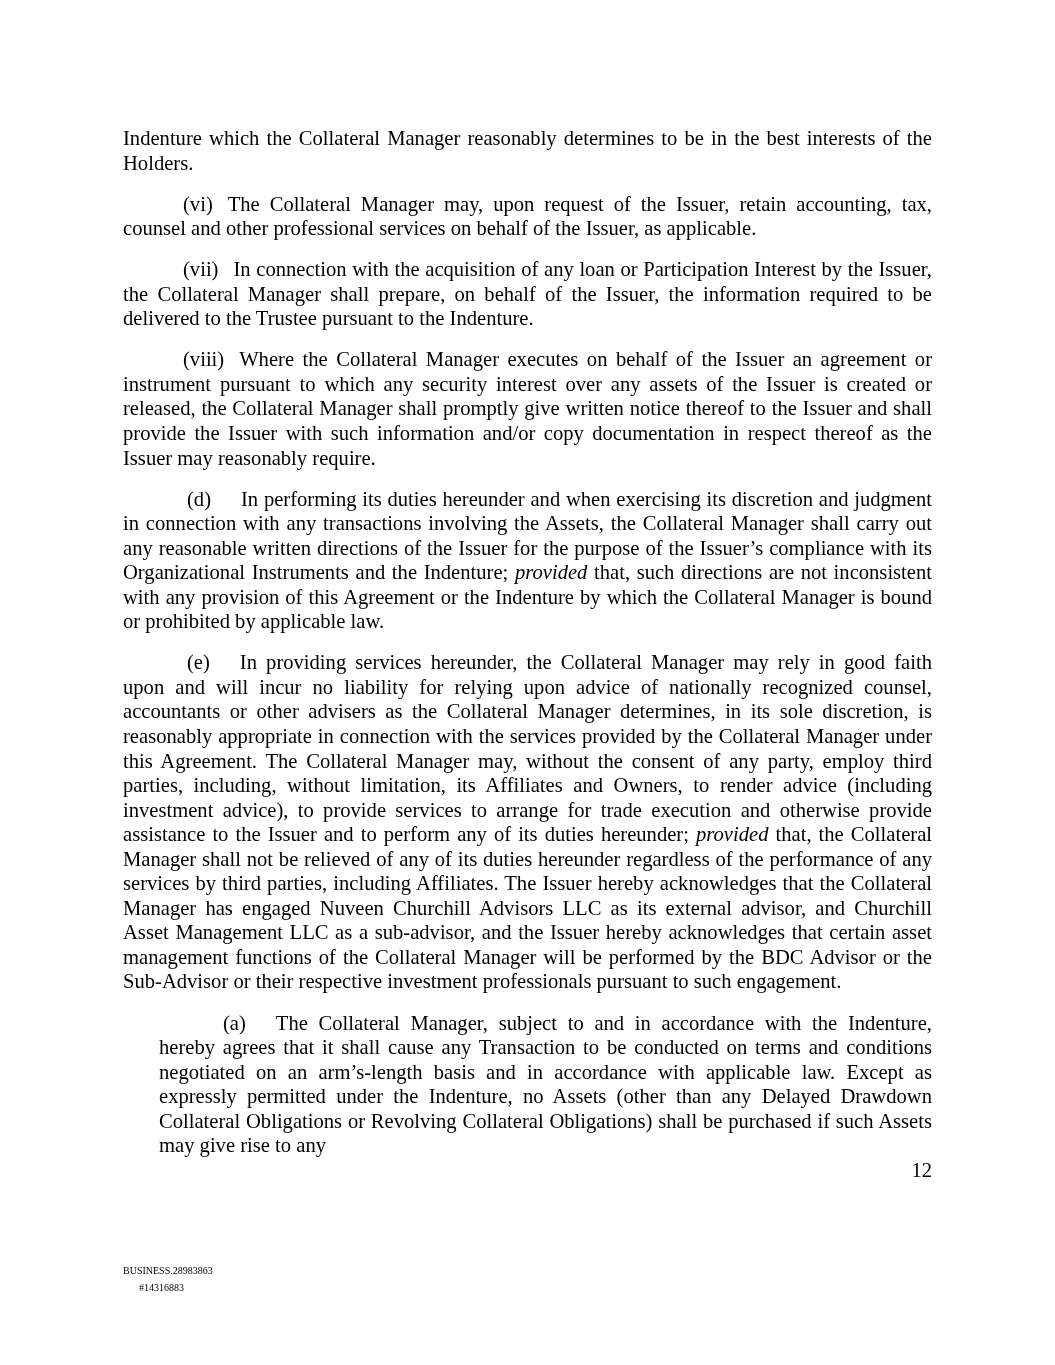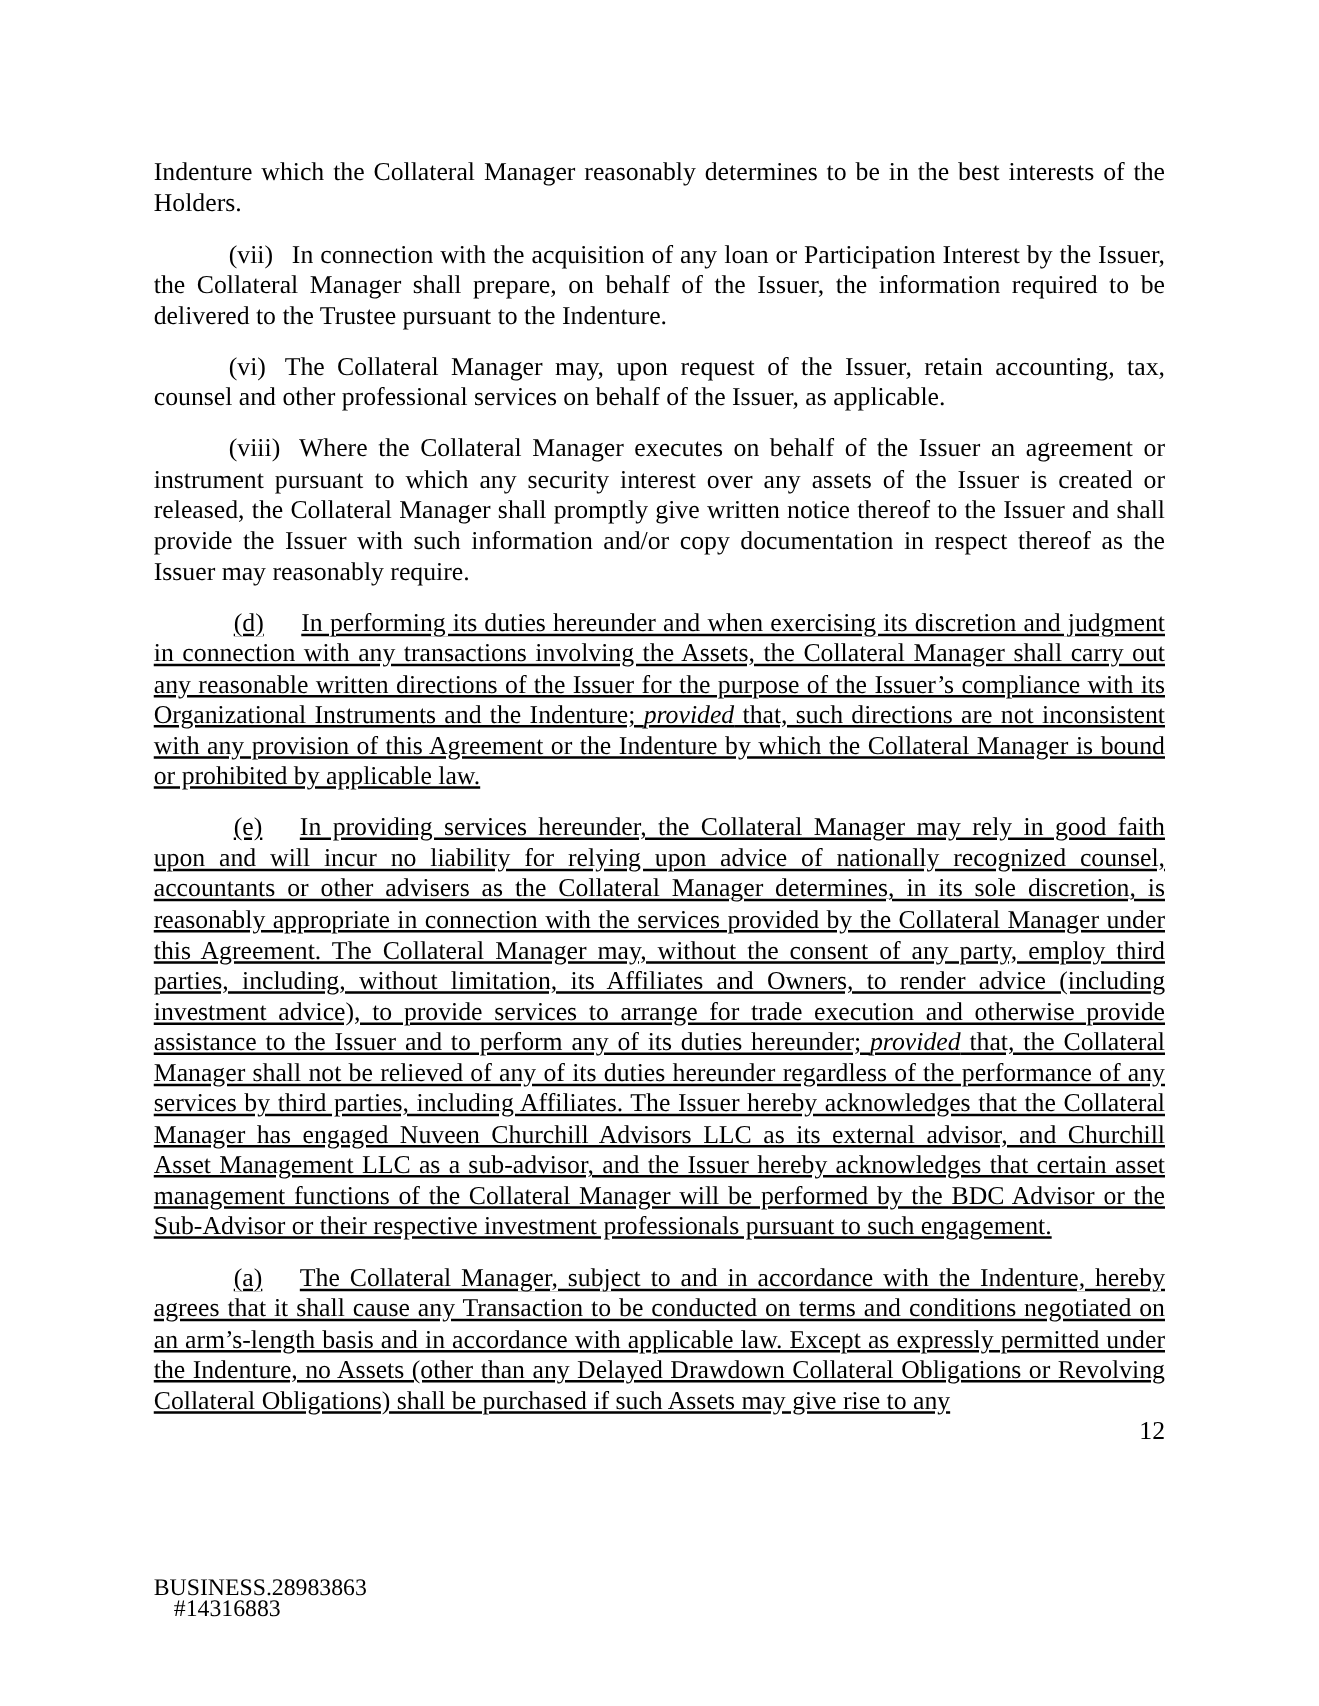--- a/index.html
+++ b/index.html
@@ -17,61 +17,61 @@
   .content {
     position: absolute;
     left: 123px;
     top: 126px;
     width: 809px;
   }
   .content p {
     margin: 0 0 16.5px 0;
     text-align: justify;
   }
-  .content p:last-of-type { margin-bottom: 0; }
+  .content p:last-of-type { margin-bottom: 0; margin-left: 36px; }
   .p-continuation { margin-left: 124px; }
   .p-sub { margin-left: 64px; text-indent: 60px; }
-  .p-body { text-indent: 64px; text-decoration: underline; }
+  .p-body { text-indent: 64px; }
   .p-heading { text-indent: 64px; text-align: left; }
   .tab { display: inline-block; }
   .tab-body { width: 30px; }
   .tab-sub { width: 15px; }
   .tab-heading { width: 39px; }
   .seg-underline { text-decoration: underline; }
   .seg-italic { font-style: italic; }
   .page-number {
     margin-top: 0;
     text-align: right;
   }
   .footer {
     position: absolute;
     left: 123px;
     top: 1262px;
-    font-size: 19px;
+    font-size: 10px;
     line-height: 18px;
     height: 18px;
   }
   .footer .layer-base { position: relative; z-index: 1; }
   .footer .layer-overlay {
     position: absolute;
     left: 16px;
     top: 0px;
     z-index: 2;
     margin-top: 17px;
   }
 </style>
 </head>
 <body>
 
 <div class="page">
   <div class="content">
     <div id="paragraphs">
         <p class="p-continuation"><span>Indenture which the Collateral Manager reasonably determines to be in the best interests of the Holders.</span></p>
+        <p class="p-sub"><span>(vi)</span><span class="tab tab-sub"></span><span>The Collateral Manager may, upon request of the Issuer, retain accounting, tax, counsel and other professional services on behalf of the Issuer, as applicable.</span></p>
         <p class="p-sub"><span>(vii)</span><span class="tab tab-sub"></span><span>In connection with the acquisition of any loan or Participation Interest by the Issuer, the Collateral Manager shall prepare, on behalf of the Issuer, the information required to be delivered to the Trustee pursuant to the Indenture.</span></p>
-        <p class="p-sub"><span>(vi)</span><span class="tab tab-sub"></span><span>The Collateral Manager may, upon request of the Issuer, retain accounting, tax, counsel and other professional services on behalf of the Issuer, as applicable.</span></p>
         <p class="p-sub"><span>(viii)</span><span class="tab tab-sub"></span><span>Where the Collateral Manager executes on behalf of the Issuer an agreement or instrument pursuant to which any security interest over any assets of the Issuer is created or released, the Collateral Manager shall promptly give written notice thereof to the Issuer and shall provide the Issuer with such information and/or copy documentation in respect thereof as the Issuer may reasonably require.</span></p>
         <p class="p-body"><span>(d)</span><span class="tab tab-body"></span><span>In performing its duties hereunder and when exercising its discretion and judgment in connection with any transactions involving the Assets, the Collateral Manager shall carry out any reasonable written directions of the Issuer for the purpose of the Issuer’s compliance with its Organizational Instruments and the Indenture; </span><span class="seg-italic">provided</span><span> that, such directions are not inconsistent with any provision of this Agreement or the Indenture by which the Collateral Manager is bound or prohibited by applicable law.</span></p>
         <p class="p-body"><span>(e)</span><span class="tab tab-body"></span><span>In providing services hereunder, the Collateral Manager may rely in good faith upon and will incur no liability for relying upon advice of nationally recognized counsel, accountants or other advisers as the Collateral Manager determines, in its sole discretion, is reasonably appropriate in connection with the services provided by the Collateral Manager under this Agreement. The Collateral Manager may, without the consent of any party, employ third parties, including, without limitation, its Affiliates and Owners, to render advice (including investment advice), to provide services to arrange for trade execution and otherwise provide assistance to the Issuer and to perform any of its duties hereunder; </span><span class="seg-italic">provided</span><span> that, the Collateral Manager shall not be relieved of any of its duties hereunder regardless of the performance of any services by third parties, including Affiliates.  The Issuer hereby acknowledges that the Collateral Manager has engaged Nuveen Churchill Advisors LLC as its external advisor, and Churchill Asset Management LLC as a sub-advisor, and the Issuer hereby acknowledges that certain asset management functions of the Collateral Manager will be performed by the BDC Advisor or the Sub-Advisor or their respective investment professionals pursuant to such engagement.</span></p>
         <p class="p-body"><span>(a)</span><span class="tab tab-body"></span><span>The Collateral Manager, subject to and in accordance with the Indenture, hereby agrees that it shall cause any Transaction to be conducted on terms and conditions negotiated on an arm’s-length basis and in accordance with applicable law.  Except as expressly permitted under the Indenture, no Assets (other than any Delayed Drawdown Collateral Obligations or Revolving Collateral Obligations) shall be purchased if such Assets may give rise to any</span></p>
       </div>
     <div class="page-number">12</div>
   </div>
   <div class="footer">
     <span class="layer-base">BUSINESS.28983863</span>
     <span class="layer-overlay">#14316883</span>

